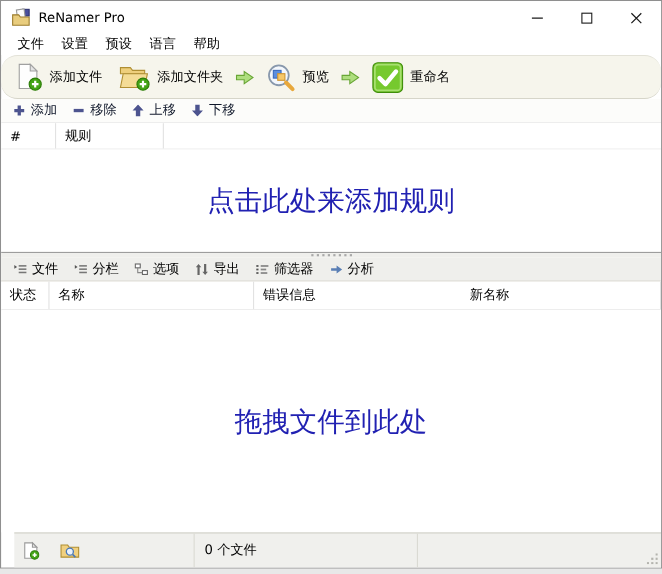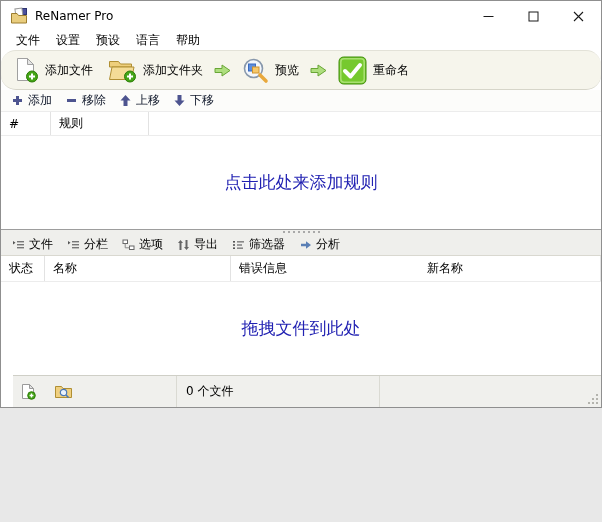--- a/index.html
+++ b/index.html
@@ -1,18 +1,18 @@
 <!DOCTYPE html>
 <html><head>
 <meta charset="utf-8">
 <style>
   * { margin:0; padding:0; box-sizing:border-box; }
   body { background:#e8e8e8; font-family:"DejaVu Sans","Liberation Sans",sans-serif; }
   .window {
-    width:602px; height:408px; background:#fff;
+    width:602px; height:517px; background:#fff;
     border:1px solid #8f8f8f; display:flex; flex-direction:column;
     font-size:12px; color:#111; overflow:hidden;
   }
 
   
   .titlebar { height:30px; flex:0 0 auto; display:flex; align-items:center; padding-left:9px; background:#fff; }
   .title-text { margin-left:7px; font-size:12px; color:#000; }
   .win-controls { margin-left:auto; display:flex; height:100%; }
   .win-btn { width:45px; display:flex; align-items:center; justify-content:center; background:none; border:none; }
 
@@ -42,21 +42,21 @@
   .col.last { border-right:none; flex:1; }
   .c-num   { width:50px; }
   .c-rule  { width:98px; }
   .c-status{ width:44px;font-family:Liberation Serif, serif; }
   .c-name  { width:186px; }
   .c-newname { width:182px; }
 
   
   .rules-body { height:93px; flex:0 0 auto; display:flex; align-items:center; justify-content:center; background:#fff; }
   .files-body { flex:1 1 auto; display:flex; align-items:center; justify-content:center; background:#fff; }
-  .hint { color:#2121b2; font-size:17px; }
+  .hint { color:#2121b2; font-size:25px; }
 
   
   .splitter { height:5px; flex:0 0 auto; background:#efefec; border-top:1px solid #9d9d9d;
     display:flex; align-items:center; justify-content:center; }
   .grip-dots { display:flex; gap:3px; }
   .grip-dots i { width:2px; height:2px; background:#a9a9a9; display:block; }
 
   
   .files-toolbar { height:22px; flex:0 0 auto; background:#efefec; border-bottom:1px solid #d9d8d0;
     display:flex; align-items:center; padding-left:4px; }

